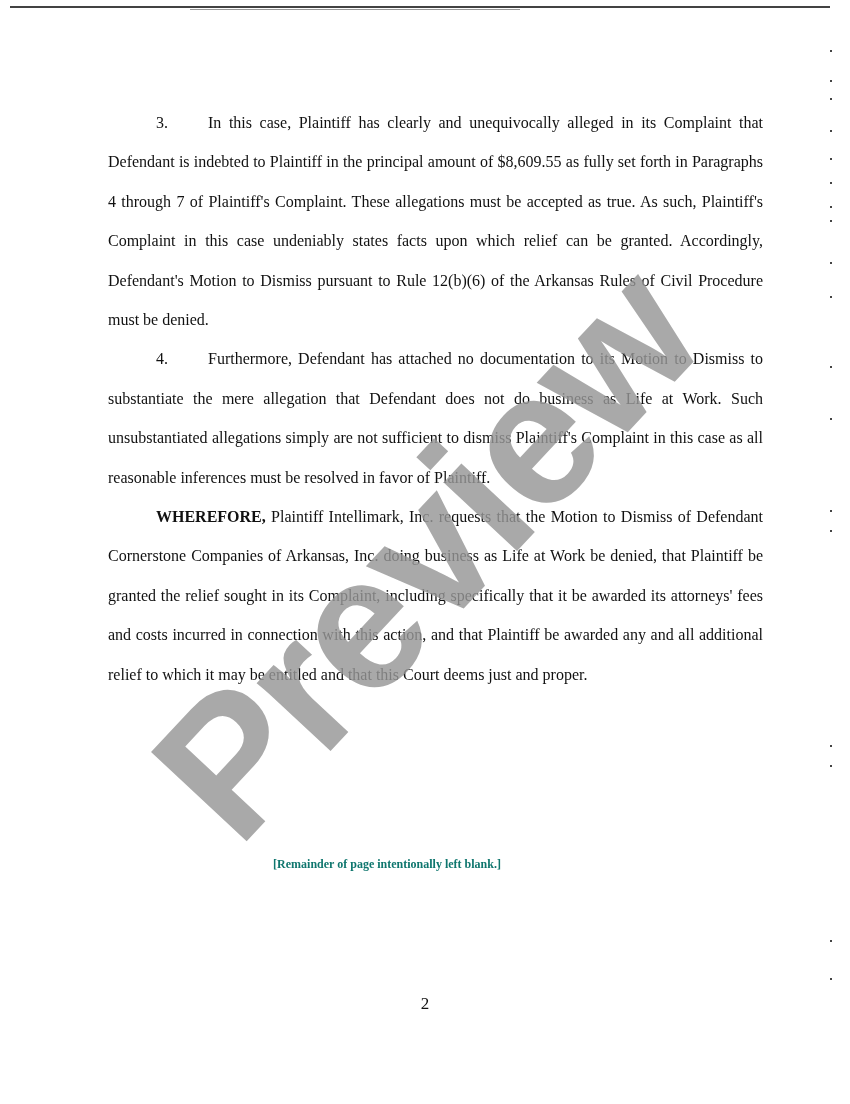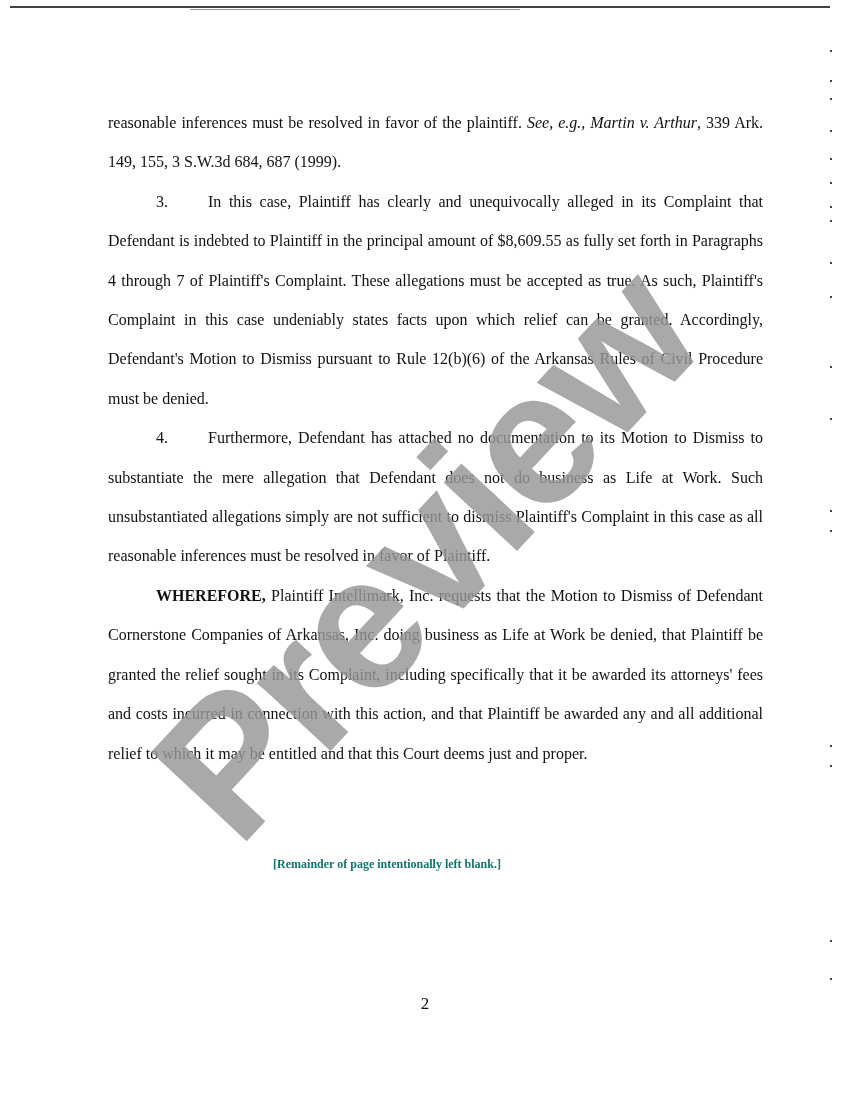--- a/index.html
+++ b/index.html
@@ -58,23 +58,20 @@
       <span style="top:408px"></span>
     <span style="top:500px"></span>
       <span style="top:520px"></span>
       <span style="top:735px"></span>
     <span style="top:755px"></span>
       <span style="top:930px"></span>
       <span style="top:968px"></span>
   </div>
 
   <div class="body-text">
-    <p>
-      <span>reasonable inferences must be resolved in favor of the plaintiff. </span><span class="ital">See, e.g., Martin v. Arthur</span><span>, 339 Ark. 149, 155, 3 S.W.3d 684, 687 (1999).</span>
-    </p>
     <p class="indent">
       <span class="pnum">3.</span><span>In this case, Plaintiff has clearly and unequivocally alleged in its Complaint that Defendant is indebted to Plaintiff in the principal amount of $8,609.55 as fully set forth in Paragraphs 4 through 7 of Plaintiff's Complaint.  These allegations must be accepted as true.  As such, Plaintiff's Complaint in this case undeniably states facts upon which relief can be granted. Accordingly, Defendant's Motion to Dismiss pursuant to Rule 12(b)(6) of the Arkansas Rules of Civil Procedure must be denied.</span>
     </p>
     <p class="indent">
       <span class="pnum">4.</span><span>Furthermore, Defendant has attached no documentation to its Motion to Dismiss to substantiate the mere allegation that Defendant does not do business as Life at Work.  Such unsubstantiated allegations simply are not sufficient to dismiss Plaintiff's Complaint in this case as all reasonable inferences must be resolved in favor of Plaintiff.</span>
     </p>
     <p class="indent">
       <span class="wherefore-lead">WHEREFORE,</span><span> Plaintiff Intellimark, Inc. requests that the Motion to Dismiss of Defendant Cornerstone Companies of Arkansas, Inc. doing business as Life at Work be denied, that Plaintiff be granted the relief sought in its Complaint, including specifically that it be awarded its attorneys' fees and costs incurred in connection with this action, and that Plaintiff be awarded any and all additional relief to which it may be entitled and that this Court deems just and proper.</span>
     </p>
   </div>

